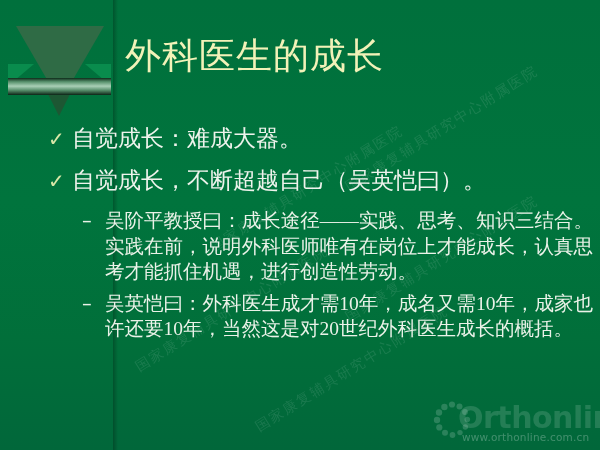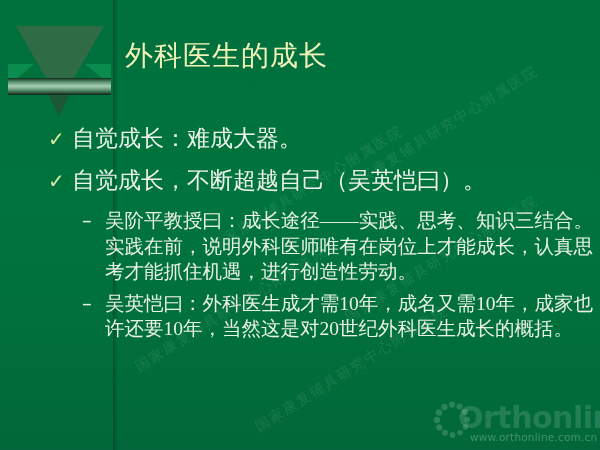--- a/index.html
+++ b/index.html
@@ -107,21 +107,21 @@
     width: 0; height: 0;
     border-left: 11px solid transparent;
     border-right: 11px solid transparent;
     border-top: 22px solid #1d5733;
   }
 
   
   .title {
     position: absolute;
     left: 125px; top: 34px;
-    font-size: 28px;
+    font-size: 36px;
     line-height: 44px;
     letter-spacing: 1px;
     color: #f2f2b8;
     font-weight: 400;
     white-space: nowrap;
   }
 
   
   .body-area {
     position: absolute;
@@ -190,21 +190,21 @@
     position: absolute;
     left: 26px; top: 2px;
     font-family: "DejaVu Sans", sans-serif;
     font-size: 30px;
     font-weight: 700;
     letter-spacing: -0.5px;
     color: rgba(255,255,255,0.14);
   }
   .ortho-url {
     position: absolute;
-    left: 38px; top: 33px;
+    left: 30px; top: 33px;
     font-family: "DejaVu Sans", sans-serif;
     font-size: 10.5px;
     color: rgba(255,255,255,0.26);
     letter-spacing: 0.2px;
   }
   .ortho-ring {
     position: absolute;
     left: 0px; top: 2px;
     width: 40px; height: 40px;
   }

